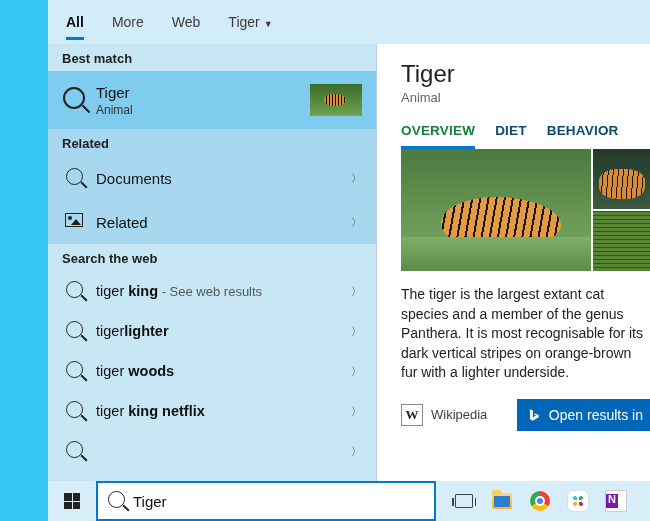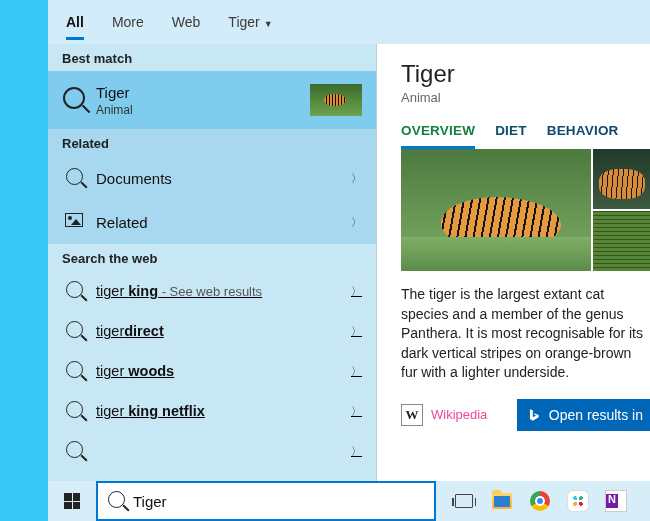--- a/index.html
+++ b/index.html
@@ -21,21 +21,21 @@
   .result-row .mag { width:24px; text-align:center; margin-right:10px; flex-shrink:0; }
   .result-row .label { flex:1; font-size:15px; color:#111; }
   .result-row .sub { font-size:12px; color:#333; margin-top:2px; display:block; }
   .chev { font-size:11px; color:#333; margin-left:auto; }
   .thumb { width:52px; height:32px; margin-left:8px; flex-shrink:0; background: linear-gradient(#3a6b2a,#6fa34f); position:relative; overflow:hidden; }
   .thumb::before { content:""; position:absolute; left:14px; top:10px; width:22px; height:12px; background:
     repeating-linear-gradient(90deg,#e08a2a 0 2px,#111 2px 3px);
     border-radius: 40% 50% 50% 40% / 50% 50% 50% 50%; }
   .related { background:#a7d8ef; }
   .related .result-row { background:#a7d8ef; height:44px; }
-  .web .result-row { background:#c8e7f5; height:40px;text-decoration:underline; }
+  .web .result-row { background:#c8e7f5; height:40px; }
   .web .label { font-size:14.5px; }
   .label em { font-style: normal; font-weight:600; }
   .hint { color:#555; font-size:13px; }
   .img-ico { width:18px; height:14px; border:1.5px solid #222; position:relative; display:inline-block; }
   .img-ico::before { content:""; position:absolute; left:2px; top:2px; width:4px; height:4px; border-radius:50%; background:#222; }
   .img-ico::after { content:""; position:absolute; right:1px; bottom:1px; border-left:5px solid transparent; border-right:5px solid transparent; border-bottom:6px solid #222; }
 
   .preview { flex:1; background:#fff; border-left:1px solid #bcd; padding:16px 0 0 24px; display:flex; flex-direction:column; }
   .ptitle { font-size:24px; font-weight:400; color:#222; }
   .psub { font-size:13px; color:#666; margin-top:2px; }
@@ -56,21 +56,21 @@
     background: repeating-linear-gradient(95deg,#d78a38 0 4px,#141414 4px 5px); border-radius:40%;}
   .miniimg.grass {
     background:
       linear-gradient(rgba(0,0,0,.3),rgba(0,0,0,.3)),
       repeating-linear-gradient(0deg,#7bbf4a 0 3px,#4a7a2e 3px 4px),
       repeating-linear-gradient(90deg,#7bbf4a 0 3px,#4a7a2e 3px 4px);
   }
   .pdesc { font-size:14px; color:#222; line-height:1.4; margin-top:14px; padding-right:2px; }
   .pfoot { display:flex; align-items:center; gap:8px; margin-top:16px; }
   .wiki { width:22px; height:22px; border:1px solid #888; display:flex; align-items:center; justify-content:center; font-family: Georgia, serif; font-weight:bold; font-size:13px; color:#222; }
-  .wlabel { font-size:13px; color:#ec4899; }
+  .wlabel { font-size:13px; color:#404040; }
   .bingbtn { margin-left:auto; background:#0067b8; color:#fff; display:flex; align-items:center; padding:8px 10px; gap:8px; font-size:14px; }
   .bingico { width:14px; height:16px; }
 
   .taskbar { height:40px; background:#d7eef8; display:flex; align-items:center; }
   .start { width:48px; height:40px; display:flex; align-items:center; justify-content:center; }
   .winlogo { width:16px; height:16px; display:grid; grid-template: 1fr 1fr / 1fr 1fr; gap:1px; }
   .winlogo span { background:#222; }
   .searchbox { width:340px; height:40px; background:#fff; border:2px solid #0078d4; display:flex; align-items:center; padding:0 10px; gap:8px; }
   .searchbox input { border:none; outline:none; font-size:15px; flex:1; background:transparent; color:#111; }
   .tbicons { display:flex; align-items:center; gap:10px; padding-left:14px; }
@@ -160,21 +160,21 @@
         <div class="web">
           <div class="section-label">Search the web</div>
 
           <div class="result-row">
             <span class="mag"><span class="magnifier"></span></span>
             <span class="label"><span>tiger </span><em>king</em><span class="hint"> - See web results</span></span>
             <span class="chev">〉</span>
           </div>
           <div class="result-row">
             <span class="mag"><span class="magnifier"></span></span>
-            <span class="label"><span>tiger</span><em>direct</em></span>
+            <span class="label"><span>tiger</span><em>lighter</em></span>
             <span class="chev">〉</span>
           </div>
           <div class="result-row">
             <span class="mag"><span class="magnifier"></span></span>
             <span class="label"><span>tiger </span><em>woods</em></span>
             <span class="chev">〉</span>
           </div>
           <div class="result-row">
             <span class="mag"><span class="magnifier"></span></span>
             <span class="label"><span>tiger </span><em>king netflix</em></span>

